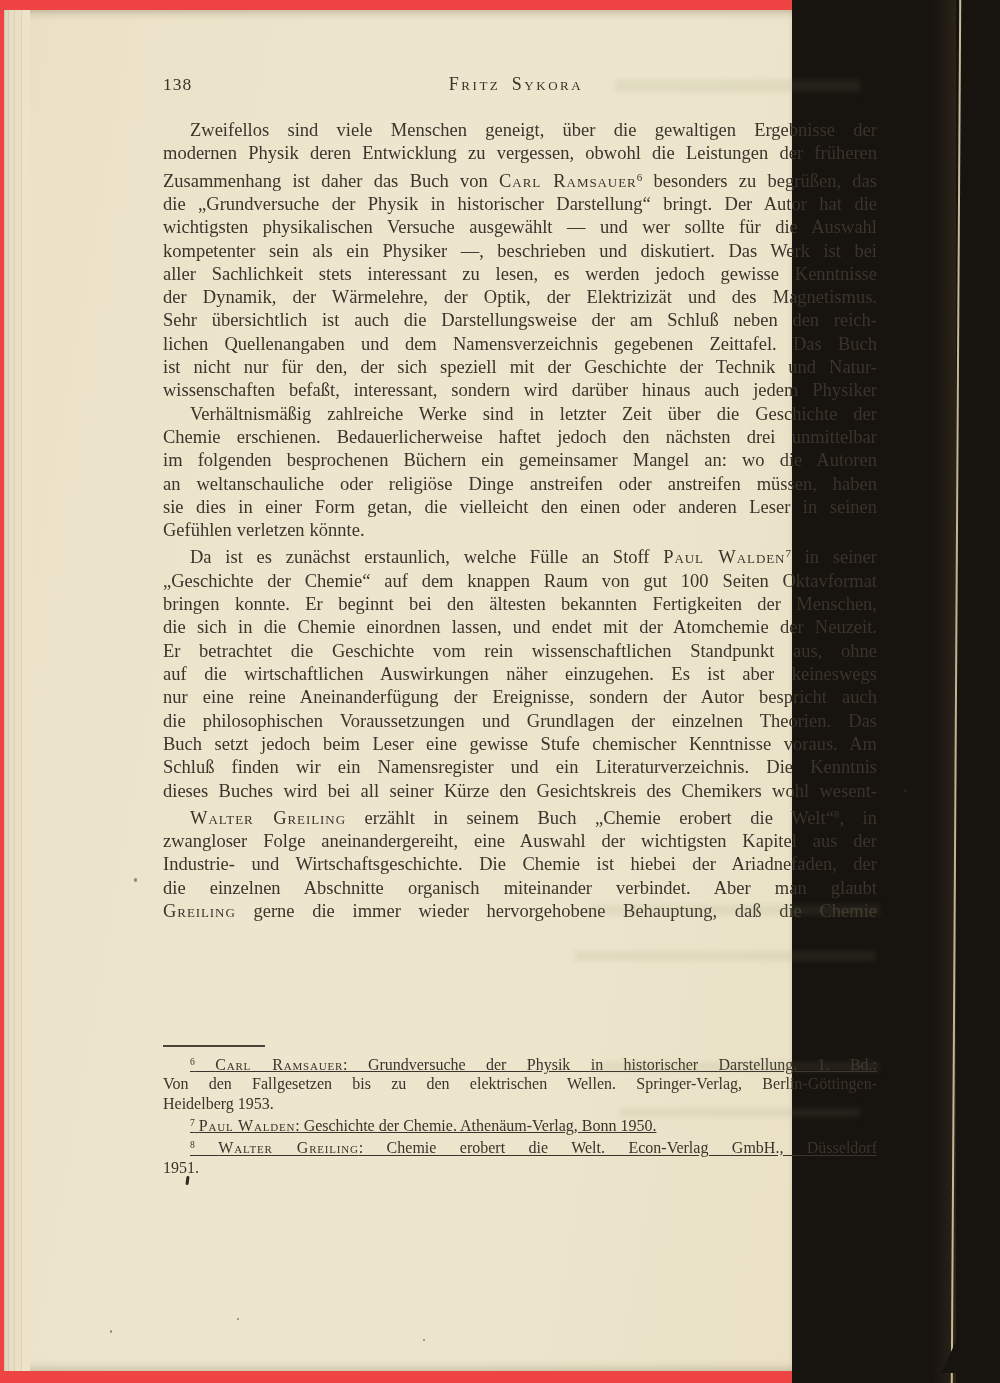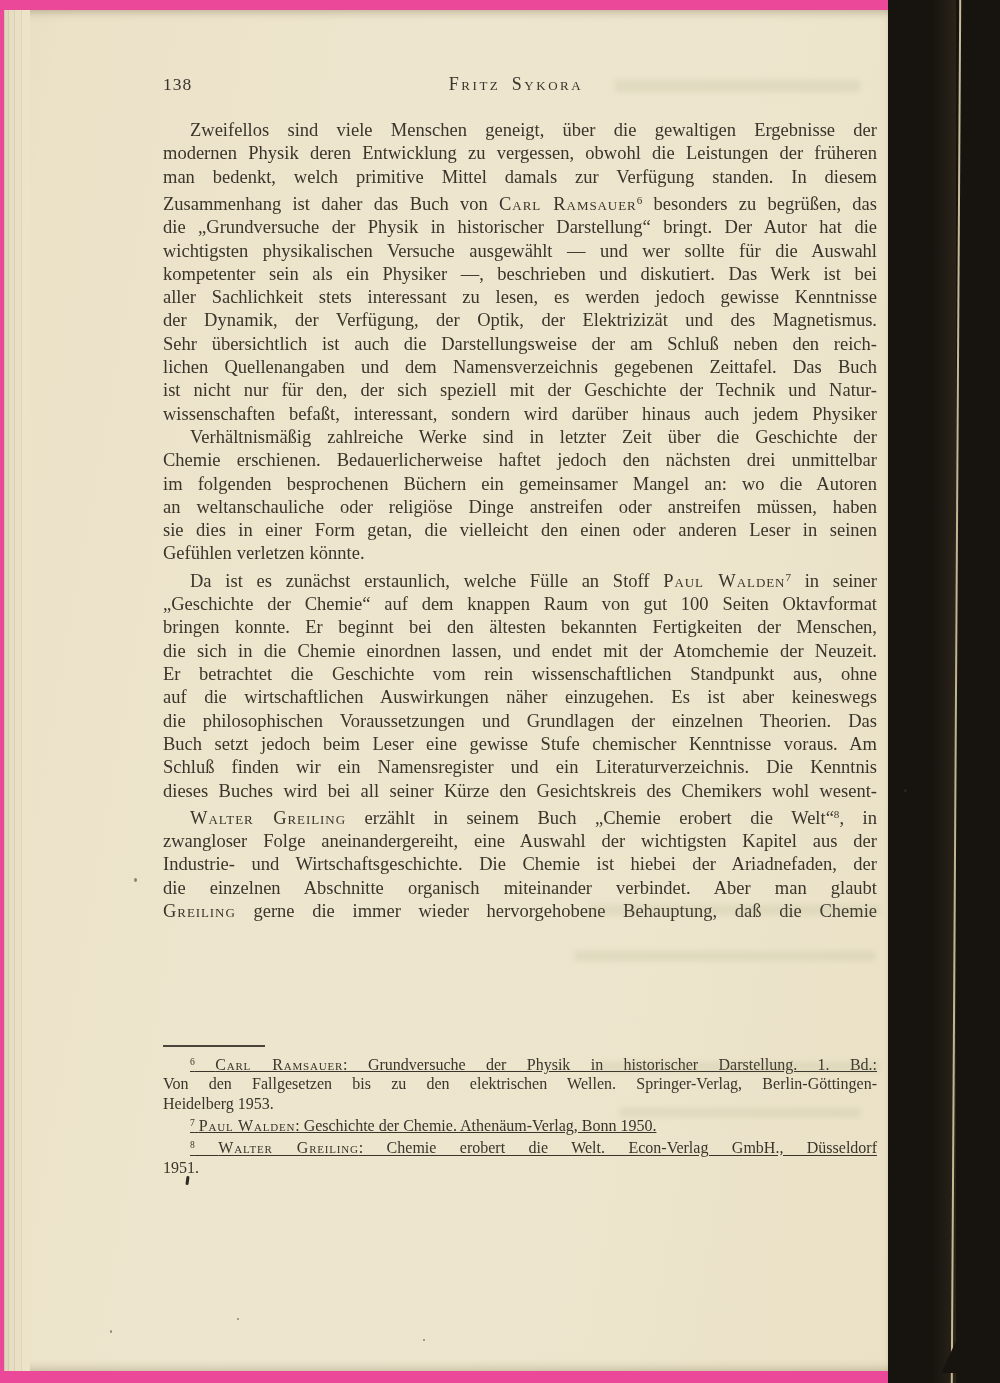--- a/index.html
+++ b/index.html
@@ -1,18 +1,18 @@
 <!DOCTYPE html>
 <html><head>
 <meta charset="utf-8">
 <style>
   html,body { margin:0; padding:0; }
   body { width:1000px; height:1383px; background:#17130f; overflow:hidden;
          font-family:"Liberation Serif", serif; }
-  .scan { position:relative; width:888px; height:1383px; background:#ec4899; }
+  .scan { position:relative; width:792px; height:1383px; background:#ef4444; }
 
   
   .page { position:absolute; left:4px; top:10px; right:0; bottom:12px;
           background:linear-gradient(100deg,#e6ddc1 0%, #ebe2c8 6%, #ede5cd 40%, #ece4cb 75%, #eae1c6 100%);
           box-shadow: inset 0 7px 9px -5px rgba(95,78,48,.35), inset 0 -8px 10px -6px rgba(95,78,48,.30); }
 
   
   .edge-strip { position:absolute; left:0; top:0; bottom:0; width:26px;
           background:repeating-linear-gradient(90deg,
              #cfc6a9 0 1px, #e0d7bc 1px 4px, #d3cab0 4px 5px, #e6ddc2 5px 10px,
@@ -76,43 +76,43 @@
   <div class="bottom-wedge"></div>
 
   <div class="header-row">
     <span class="page-number">138</span>
     <span class="running-head">Fritz Sykora</span>
   </div>
 
   <div class="page-body" id="page-body">
       <div class="bl indent"><span>Zweifellos sind viele Menschen geneigt, über die gewaltigen Ergebnisse der</span></div>
       <div class="bl"><span>modernen Physik deren Entwicklung zu vergessen, obwohl die Leistungen der früheren</span></div>
-      <div class="bl"><span>man bedenkt, welch primitive Mittel damals zur Verfügung standen.  In diesem</span></div>
       <div class="bl"><span>Zusammenhang ist daher das Buch von </span><span class="sc">Carl Ramsauer</span><span class="sup">6</span><span> besonders zu begrüßen, das</span></div>
       <div class="bl"><span>die „Grundversuche der Physik in historischer Darstellung“ bringt.  Der Autor hat die</span></div>
       <div class="bl"><span>wichtigsten physikalischen Versuche ausgewählt — und wer sollte für die Auswahl</span></div>
       <div class="bl"><span>kompetenter sein als ein Physiker —, beschrieben und diskutiert.  Das Werk ist bei</span></div>
       <div class="bl"><span>aller Sachlichkeit stets interessant zu lesen, es werden jedoch gewisse Kenntnisse</span></div>
-      <div class="bl"><span>der Dynamik, der Verfügung, der Optik, der Elektrizizät und des Magnetismus.</span></div>
+      <div class="bl"><span>der Dynamik, der Wärmelehre, der Optik, der Elektrizizät und des Magnetismus.</span></div>
       <div class="bl"><span>Sehr übersichtlich ist auch die Darstellungsweise der am Schluß neben den reich-</span></div>
       <div class="bl"><span>lichen Quellenangaben und dem Namensverzeichnis gegebenen Zeittafel. Das Buch</span></div>
       <div class="bl"><span>ist nicht nur für den, der sich speziell mit der Geschichte der Technik und Natur-</span></div>
       <div class="bl"><span>wissenschaften befaßt, interessant, sondern wird darüber hinaus auch jedem Physiker</span></div>
       <div class="bl indent"><span>Verhältnismäßig zahlreiche Werke sind in letzter Zeit über die Geschichte der</span></div>
       <div class="bl"><span>Chemie erschienen.  Bedauerlicherweise haftet jedoch den nächsten drei unmittelbar</span></div>
       <div class="bl"><span>im folgenden besprochenen Büchern ein gemeinsamer Mangel an: wo die Autoren</span></div>
       <div class="bl"><span>an weltanschauliche oder religiöse Dinge anstreifen oder anstreifen müssen, haben</span></div>
       <div class="bl"><span>sie dies in einer Form getan, die vielleicht den einen oder anderen Leser in seinen</span></div>
       <div class="bl lastline"><span>Gefühlen verletzen könnte.</span></div>
       <div class="bl indent"><span>Da ist es zunächst erstaunlich, welche Fülle an Stoff </span><span class="sc">Paul Walden</span><span class="sup">7</span><span> in seiner</span></div>
       <div class="bl"><span>„Geschichte der Chemie“ auf dem knappen Raum von gut 100 Seiten Oktavformat</span></div>
       <div class="bl"><span>bringen konnte.  Er beginnt bei den ältesten bekannten Fertigkeiten der Menschen,</span></div>
       <div class="bl"><span>die sich in die Chemie einordnen lassen, und endet mit der Atomchemie der Neuzeit.</span></div>
       <div class="bl"><span>Er betrachtet die Geschichte vom rein wissenschaftlichen Standpunkt aus, ohne</span></div>
       <div class="bl"><span>auf die wirtschaftlichen Auswirkungen näher einzugehen.  Es ist aber keineswegs</span></div>
+      <div class="bl"><span>nur eine reine Aneinanderfügung der Ereignisse, sondern der Autor bespricht auch</span></div>
       <div class="bl"><span>die philosophischen Voraussetzungen und Grundlagen der einzelnen Theorien.  Das</span></div>
       <div class="bl"><span>Buch setzt jedoch beim Leser eine gewisse Stufe chemischer Kenntnisse voraus.  Am</span></div>
       <div class="bl"><span>Schluß finden wir ein Namensregister und ein Literaturverzeichnis.  Die Kenntnis</span></div>
       <div class="bl"><span>dieses Buches wird bei all seiner Kürze den Gesichtskreis des Chemikers wohl wesent-</span></div>
       <div class="bl indent"><span class="sc">Walter Greiling</span><span> erzählt in seinem Buch „Chemie erobert die Welt“</span><span class="sup">8</span><span>, in</span></div>
       <div class="bl"><span>zwangloser Folge aneinandergereiht, eine Auswahl der wichtigsten Kapitel aus der</span></div>
       <div class="bl"><span>Industrie- und Wirtschaftsgeschichte.  Die Chemie ist hiebei der Ariadnefaden, der</span></div>
       <div class="bl"><span>die einzelnen Abschnitte organisch miteinander verbindet.  Aber man glaubt</span></div>
       <div class="bl"><span class="sc">Greiling</span><span> gerne die immer wieder hervorgehobene Behauptung, daß die Chemie</span></div>
     </div>

